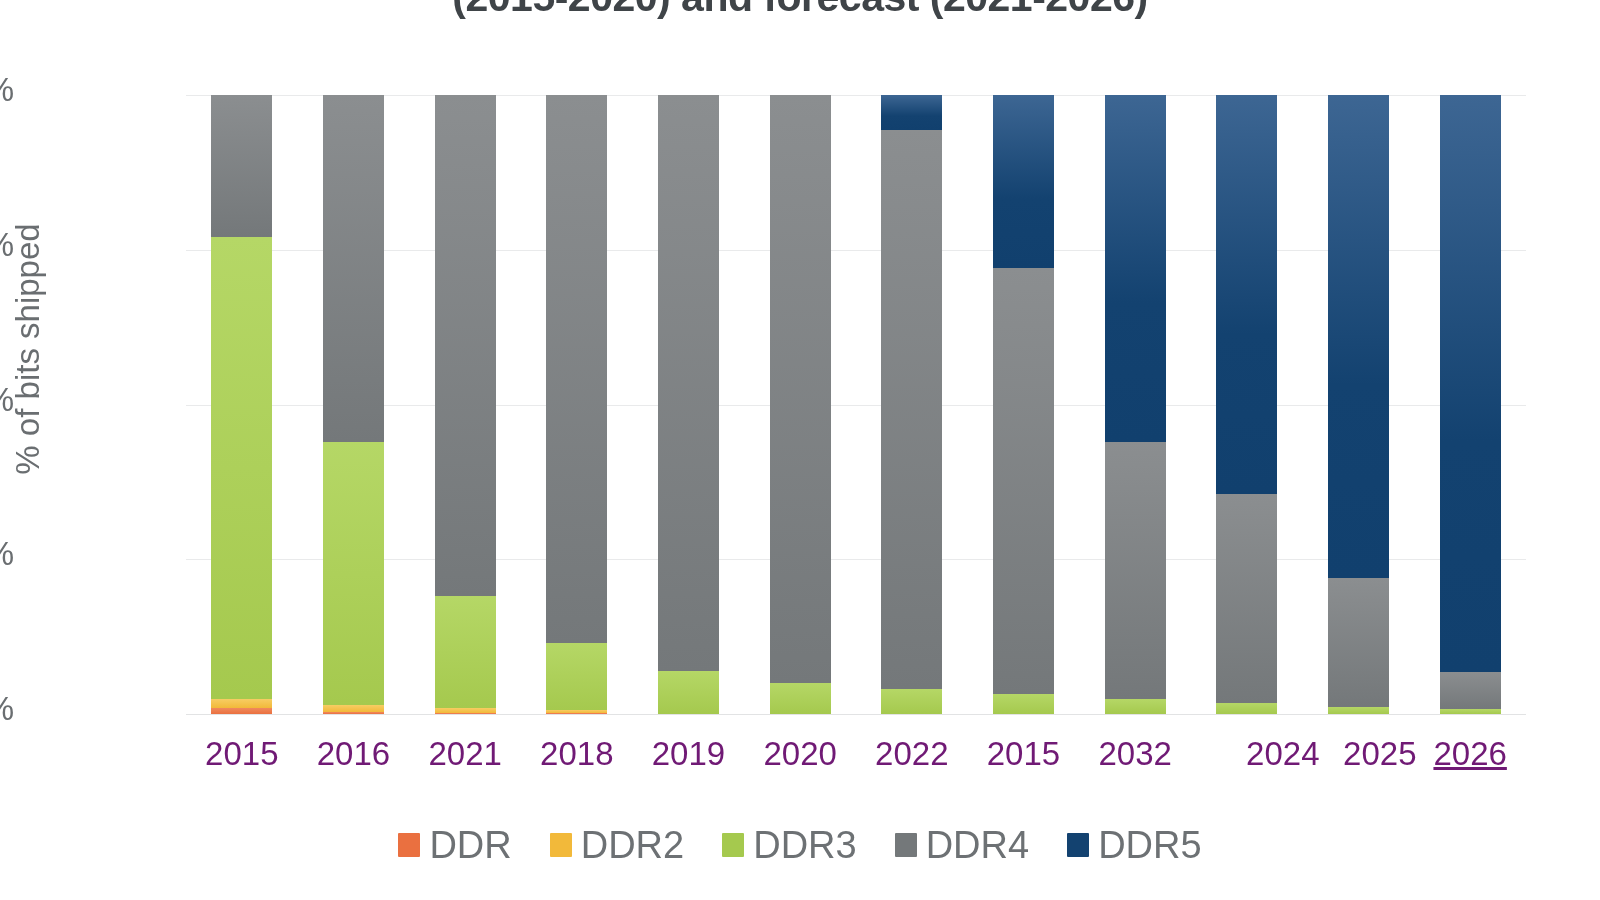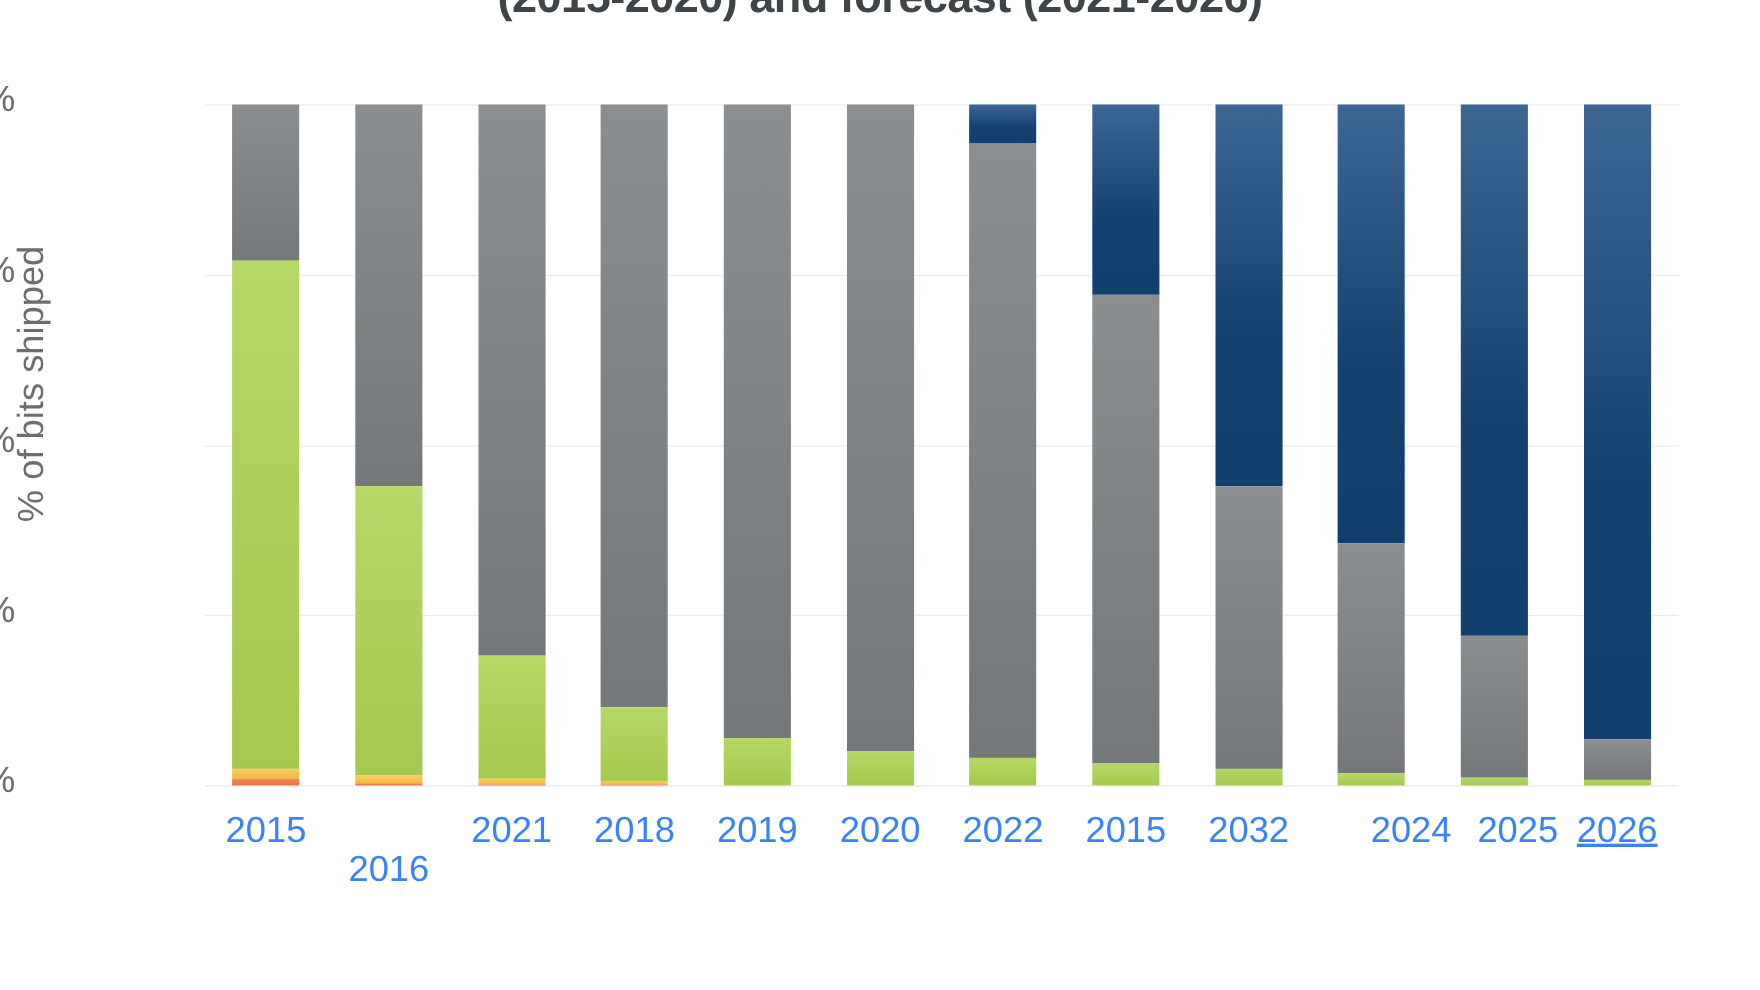--- a/index.html
+++ b/index.html
@@ -120,21 +120,21 @@
   .seg-ddr2 { background: linear-gradient(180deg, #f7cd63 0%, #f2b93a 100%); }
   .seg-ddr3 { background: linear-gradient(180deg, #b5d766 0%, #a5c94e 100%); }
   .seg-ddr4 { background: linear-gradient(180deg, #8b8e90 0%, #74787a 100%); }
   .seg-ddr5 { background: linear-gradient(180deg, #3d6693 0%, #134270 60%, #11406e 100%); }
 
   
   .x-tick {
     position: absolute;
     top: 735px;
     font-size: 33px;
-    color: #3b82f6;
+    color: #701a75;
     text-align: center;
     white-space: nowrap;
   }
 
   
   .legend {
     position: absolute;
     left: 0;
     top: 826px;
     width: 1600px;
@@ -281,27 +281,49 @@
             <div class="seg seg-ddr3" style="height: 4.952px;"></div>
             <div class="seg seg-ddr4" style="height: 37.14px;"></div>
             <div class="seg seg-ddr5" style="height: 576.908px;"></div>
           </div>
         </div>
       </div>
   </div>
 
   <div id="x-ticks">
       <div class="x-tick" style="left: 186px; width: 111.667px;">2015</div>
-      <div class="x-tick" style="left: 297.667px; width: 111.667px; margin-top: 36px;">2016</div>
+      <div class="x-tick" style="left: 297.667px; width: 111.667px;">2016</div>
       <div class="x-tick" style="left: 409.333px; width: 111.667px;">2021</div>
       <div class="x-tick" style="left: 521px; width: 111.667px;">2018</div>
       <div class="x-tick" style="left: 632.667px; width: 111.667px;">2019</div>
       <div class="x-tick" style="left: 744.333px; width: 111.667px;">2020</div>
       <div class="x-tick" style="left: 856px; width: 111.667px;">2022</div>
       <div class="x-tick" style="left: 967.667px; width: 111.667px;">2015</div>
       <div class="x-tick" style="left: 1079.33px; width: 111.667px;">2032</div>
       <div class="x-tick" style="left: 1227px; width: 111.667px;">2024</div>
       <div class="x-tick" style="left: 1324px; width: 111.667px;">2025</div>
       <div class="x-tick" style="left: 1414.33px; width: 111.667px; text-decoration: underline;">2026</div>
     </div>
 
+  <div class="legend" id="legend">
+      <div class="legend-item">
+        <span class="legend-swatch" style="background: rgb(234, 112, 64);"></span>
+        <span class="legend-label">DDR</span>
+      </div>
+      <div class="legend-item">
+        <span class="legend-swatch" style="background: rgb(242, 185, 58);"></span>
+        <span class="legend-label">DDR2</span>
+      </div>
+      <div class="legend-item">
+        <span class="legend-swatch" style="background: rgb(165, 201, 78);"></span>
+        <span class="legend-label">DDR3</span>
+      </div>
+      <div class="legend-item">
+        <span class="legend-swatch" style="background: rgb(116, 120, 122);"></span>
+        <span class="legend-label">DDR4</span>
+      </div>
+      <div class="legend-item">
+        <span class="legend-swatch" style="background: rgb(19, 66, 112);"></span>
+        <span class="legend-label">DDR5</span>
+      </div>
+    </div>
 
 </div>
 
 </body></html>

